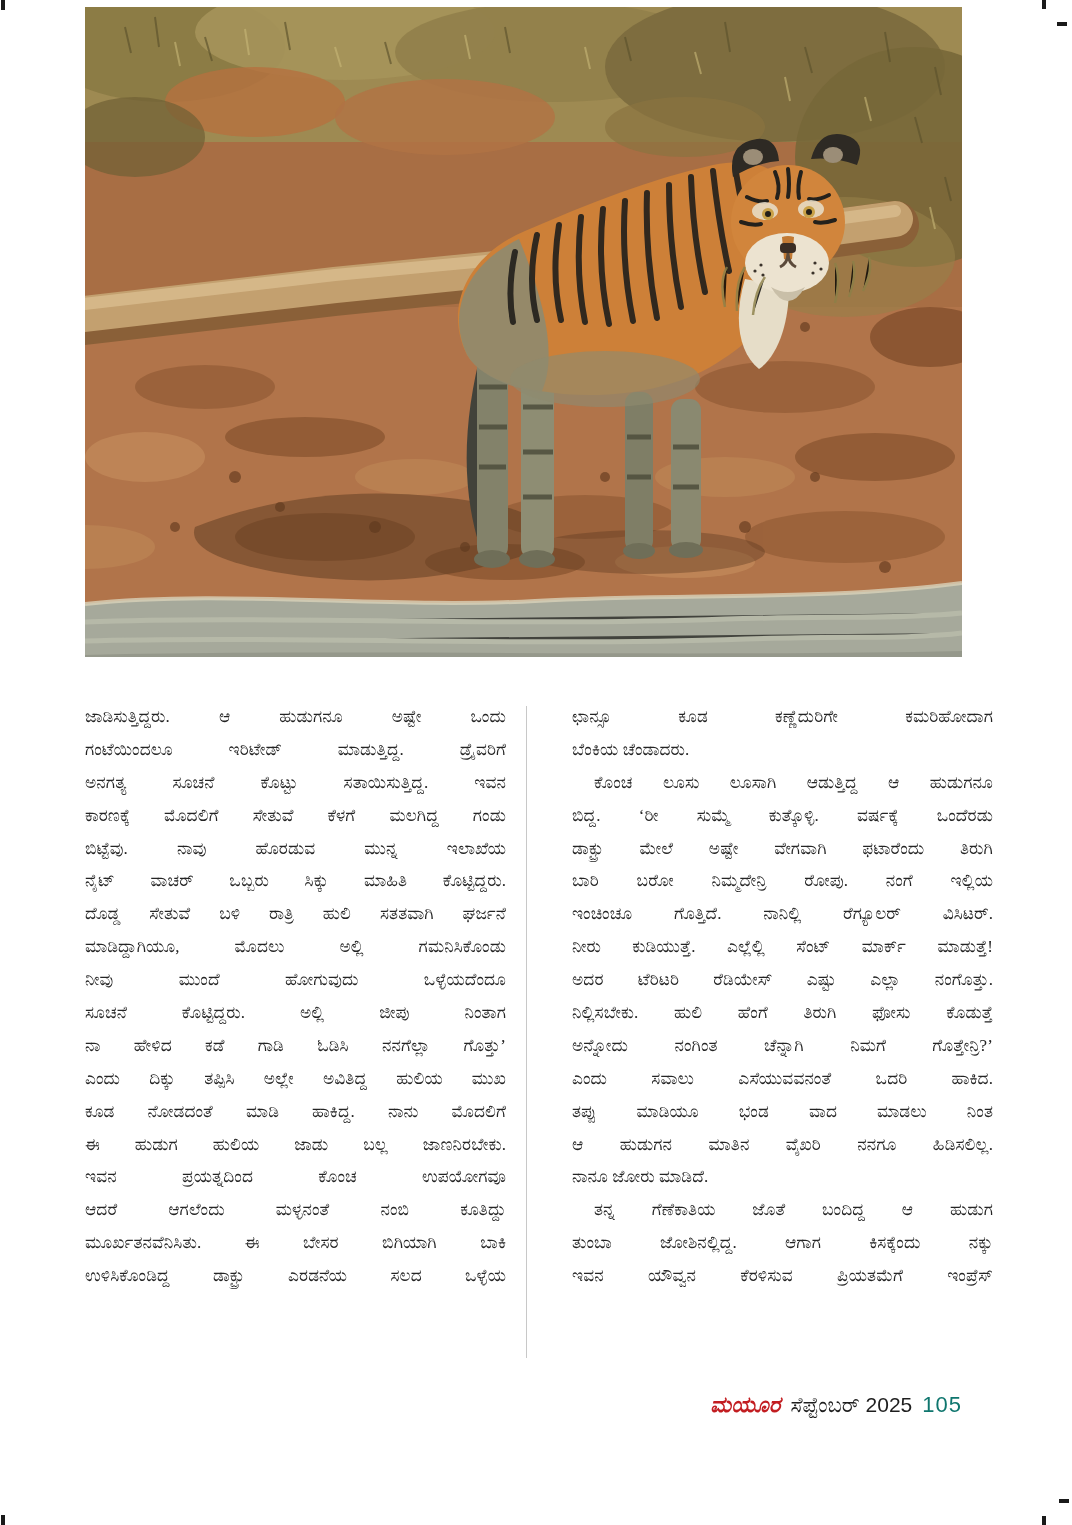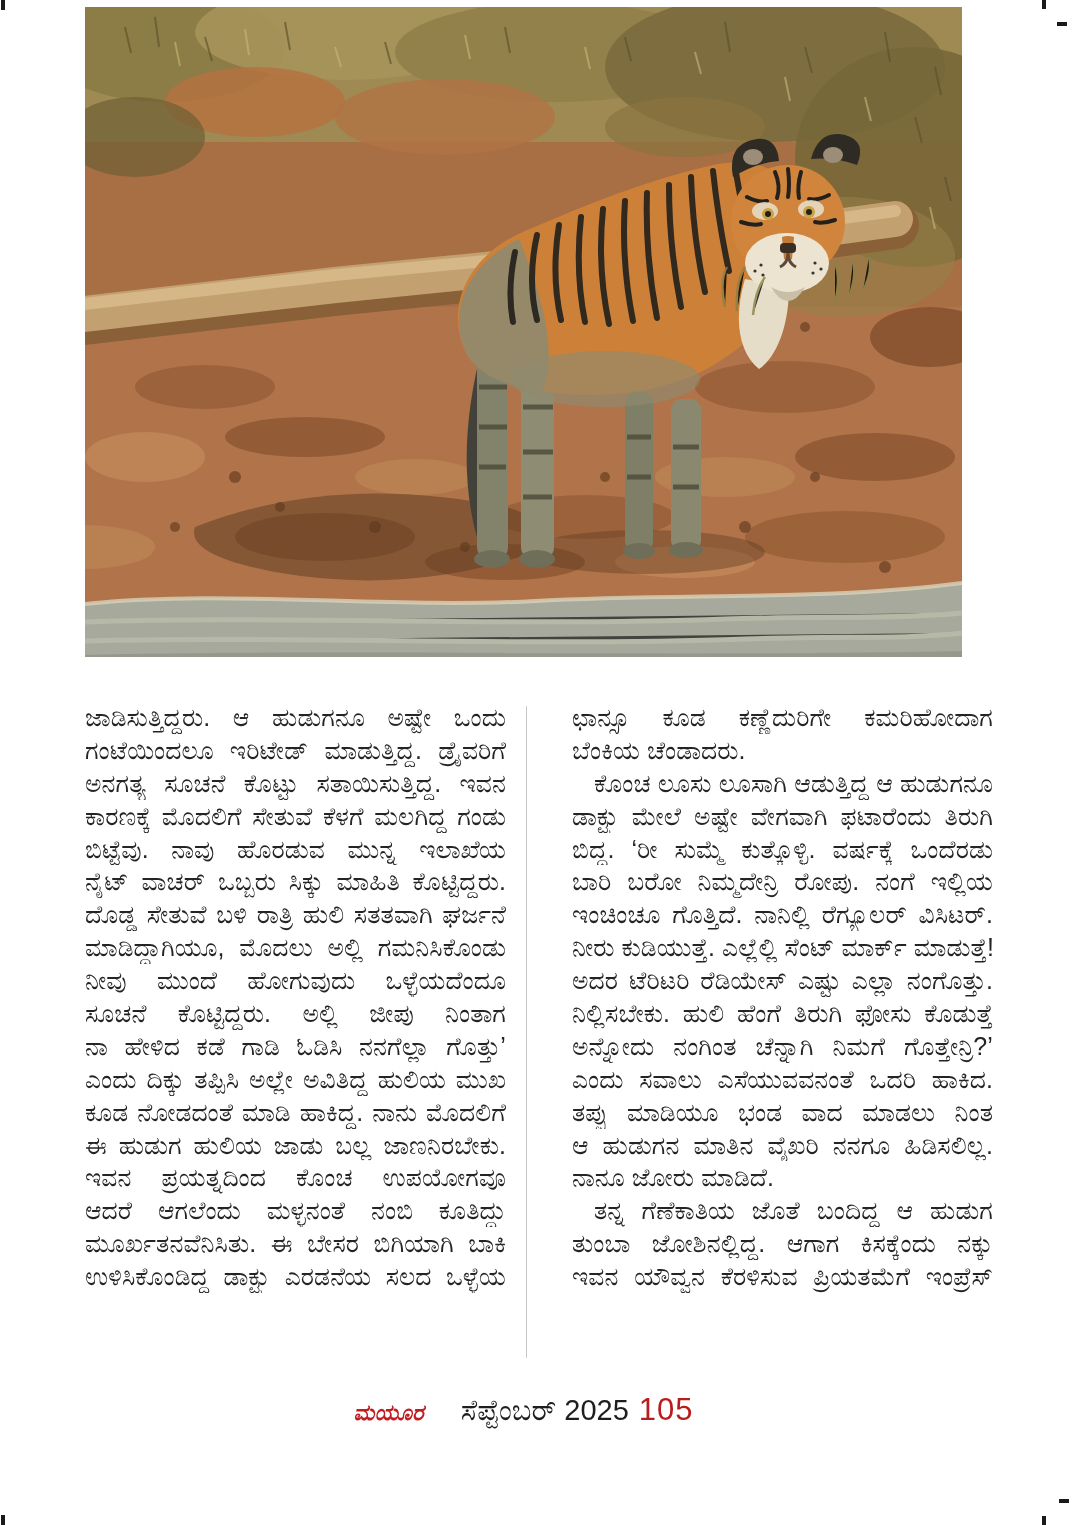--- a/index.html
+++ b/index.html
@@ -7,34 +7,34 @@
     width:1072px;height:1525px;position:relative;background:#ffffff;
     font-family:"Liberation Sans","DejaVu Sans",sans-serif;
     color:#242424;overflow:hidden;
   }
   
   .crop{position:absolute;background:#1a1a1a;}
   
   .photo-wrap{position:absolute;left:85px;top:7px;width:877px;height:650px;overflow:hidden;}
   .photo-wrap svg{display:block;}
   
-  .col{position:absolute;top:701px;width:421px;font-size:25px;line-height:32.9px;
-       color:#242424;letter-spacing:0.1px;}
+  .col{position:absolute;top:701px;width:421px;font-size:17px;line-height:32.9px;
+       color:#242424;letter-spacing:0.1px;font-family:Liberation Serif, serif;}
   .col-left{left:85px;}
   .col-right{left:541px;margin-left:31px;}
   .line{white-space:nowrap;text-align:justify;text-align-last:justify;overflow:hidden;height:32.9px;}
   .line.end{text-align-last:left;}
   .line.indent{text-indent:22px;}
   .divider{position:absolute;left:526px;top:706px;width:1px;height:652px;background:#c8c8c8;}
   
   .footer{position:absolute;top:1392px;left:85px;width:877px;text-align:right;
-          display:flex;justify-content:center;align-items:baseline;gap:10px;}
+          display:flex;justify-content:flex-end;align-items:baseline;gap:10px;}
   .footer .mag{color:#c21d21;font-weight:bold;font-size:22px;font-style:italic;}
-  .footer .issue{font-size:29px;color:#1e1e1e;margin-left:27px;}
-  .footer .pagenum{font-size:31px;color:#b91c1c;letter-spacing:1px;}
+  .footer .issue{font-size:21px;color:#1e1e1e;}
+  .footer .pagenum{font-size:22px;color:#0f766e;letter-spacing:1px;}
 </style>
 </head>
 <body>
 
 <div class="crop" style="left:1px;top:0;width:4px;height:10px;"></div>
 <div class="crop" style="left:1042px;top:0;width:4px;height:9px;"></div>
 <div class="crop" style="left:1057px;top:22px;width:10px;height:4px;"></div>
 <div class="crop" style="left:1px;top:1515px;width:4px;height:10px;"></div>
 <div class="crop" style="left:1059px;top:1499px;width:10px;height:4px;"></div>
 <div class="crop" style="left:1042px;top:1516px;width:4px;height:9px;"></div>
@@ -218,22 +218,22 @@
   <div class="line">ಮೂರ್ಖತನವೆನಿಸಿತು. ಈ ಬೇಸರ ಬಿಗಿಯಾಗಿ ಬಾಕಿ</div>
   <div class="line">ಉಳಿಸಿಕೊಂಡಿದ್ದ ಡಾಕ್ಟ್ರು ಎರಡನೆಯ ಸಲದ ಒಳ್ಳೆಯ</div>
 </div>
 
 <div class="divider"></div>
 
 <div class="col col-right">
   <div class="line">ಛಾನ್ಸೂ ಕೂಡ ಕಣ್ಣೆದುರಿಗೇ ಕಮರಿಹೋದಾಗ</div>
   <div class="line end">ಬೆಂಕಿಯ ಚೆಂಡಾದರು.</div>
   <div class="line indent">ಕೊಂಚ ಲೂಸು ಲೂಸಾಗಿ ಆಡುತ್ತಿದ್ದ ಆ ಹುಡುಗನೂ</div>
+  <div class="line">ಬಿದ್ದ. ‘ರೀ ಸುಮ್ಮೆ ಕುತ್ಕೊಳ್ಳಿ. ವರ್ಷಕ್ಕೆ ಒಂದೆರಡು</div>
   <div class="line">ಡಾಕ್ಟ್ರು ಮೇಲೆ ಅಷ್ಟೇ ವೇಗವಾಗಿ ಫಟಾರೆಂದು ತಿರುಗಿ</div>
-  <div class="line">ಬಿದ್ದ. ‘ರೀ ಸುಮ್ಮೆ ಕುತ್ಕೊಳ್ಳಿ. ವರ್ಷಕ್ಕೆ ಒಂದೆರಡು</div>
   <div class="line">ಬಾರಿ ಬರೋ ನಿಮ್ಮದೇನ್ರಿ ರೋಪು. ನಂಗೆ ಇಲ್ಲಿಯ</div>
   <div class="line">ಇಂಚಿಂಚೂ ಗೊತ್ತಿದೆ. ನಾನಿಲ್ಲಿ ರೆಗ್ಯೂಲರ್ ವಿಸಿಟರ್.</div>
   <div class="line">ನೀರು ಕುಡಿಯುತ್ತೆ. ಎಲ್ಲೆಲ್ಲಿ ಸೆಂಟ್ ಮಾರ್ಕ್ ಮಾಡುತ್ತೆ!</div>
   <div class="line">ಅದರ ಟೆರಿಟರಿ ರೆಡಿಯೇಸ್ ಎಷ್ಟು ಎಲ್ಲಾ ನಂಗೊತ್ತು.</div>
   <div class="line">ನಿಲ್ಲಿಸಬೇಕು. ಹುಲಿ ಹೆಂಗೆ ತಿರುಗಿ ಫೋಸು ಕೊಡುತ್ತೆ</div>
   <div class="line">ಅನ್ನೋದು ನಂಗಿಂತ ಚೆನ್ನಾಗಿ ನಿಮಗೆ ಗೊತ್ತೇನ್ರಿ?’</div>
   <div class="line">ಎಂದು ಸವಾಲು ಎಸೆಯುವವನಂತೆ ಒದರಿ ಹಾಕಿದ.</div>
   <div class="line">ತಪ್ಪು ಮಾಡಿಯೂ ಭಂಡ ವಾದ ಮಾಡಲು ನಿಂತ</div>
   <div class="line">ಆ ಹುಡುಗನ ಮಾತಿನ ವೈಖರಿ ನನಗೂ ಹಿಡಿಸಲಿಲ್ಲ.</div>
   <div class="line end">ನಾನೂ ಜೋರು ಮಾಡಿದೆ.</div>

